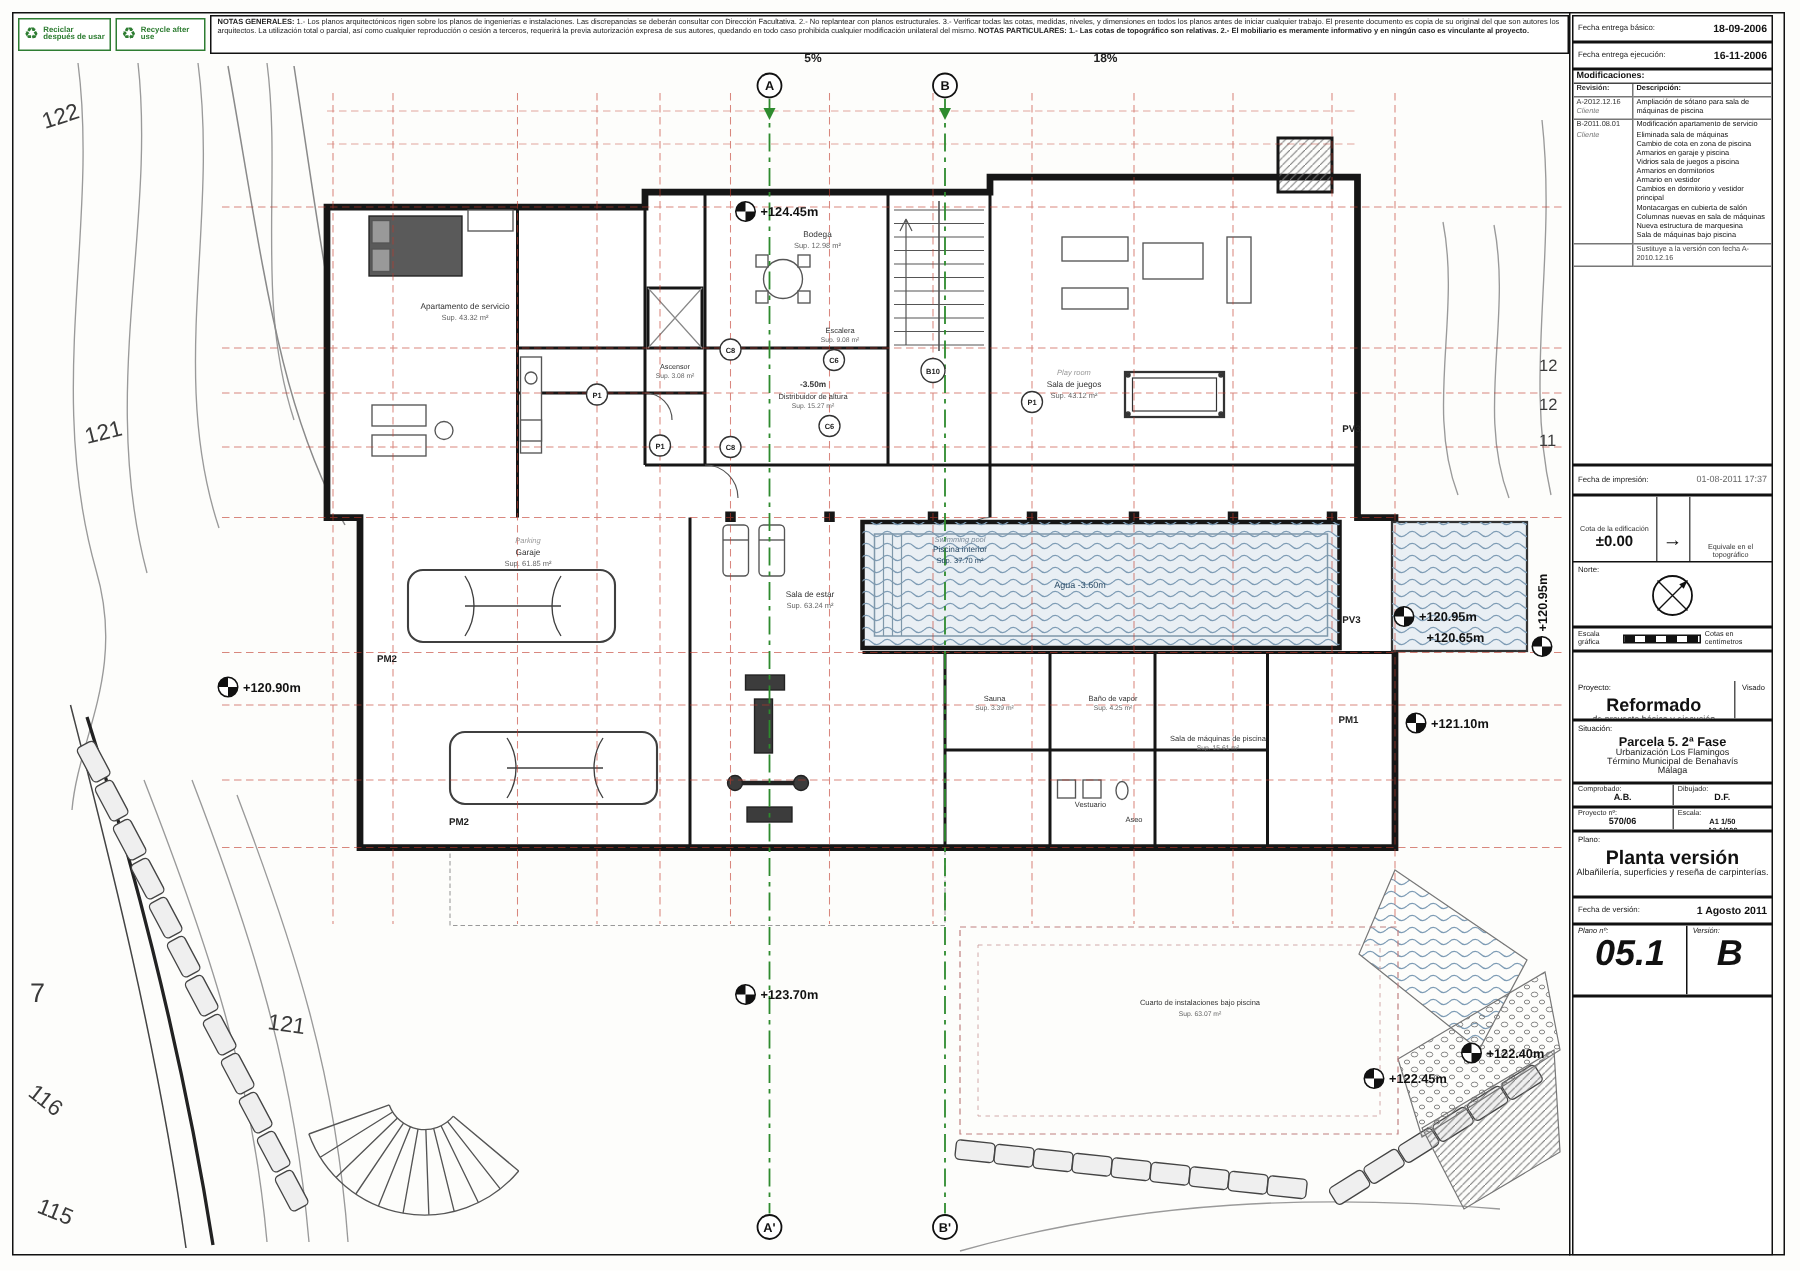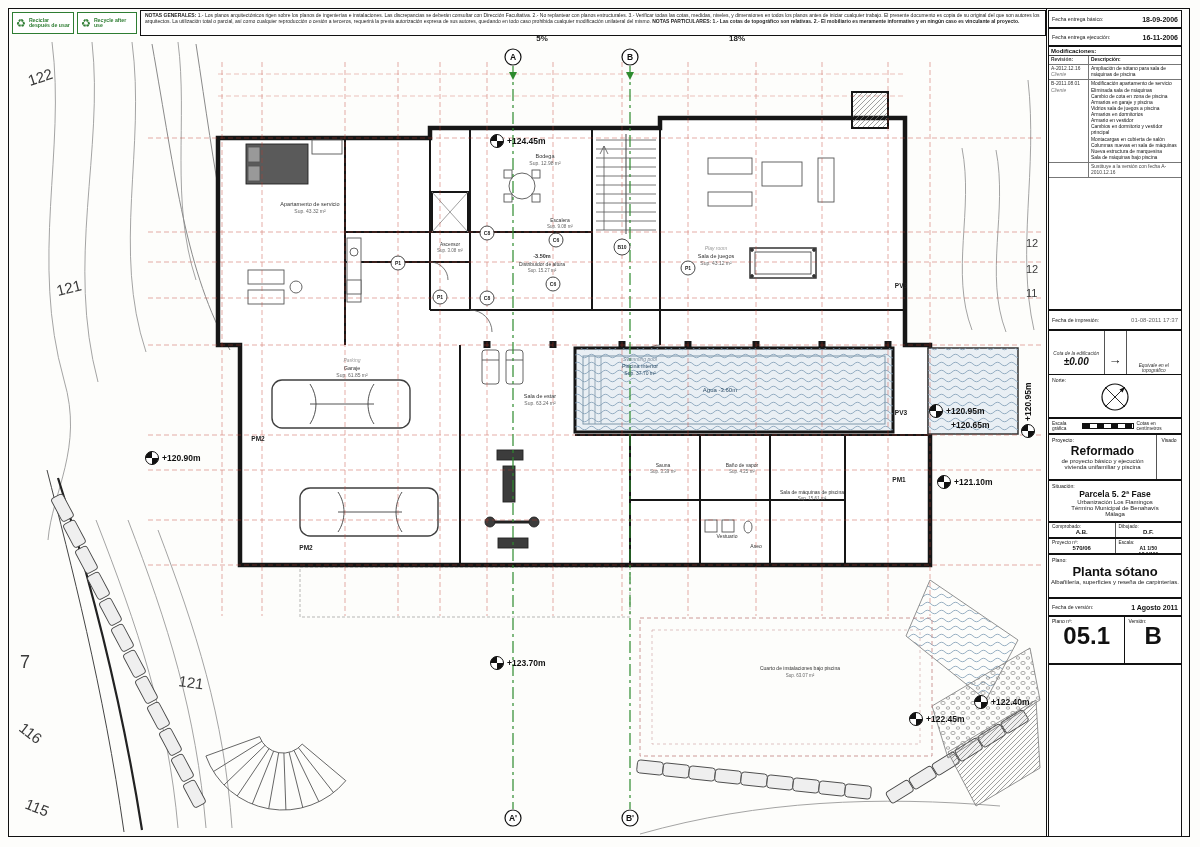--- a/index.html
+++ b/index.html
@@ -34,39 +34,39 @@
   .cota3>div:last-child{border-right:none;margin-top:28px;}
   .cota3 .small{font-size:4.8px;text-align:center;color:#333;}
   .cota3 .big{font-size:10px;font-weight:bold;}
   .cota3 .arrowcell{flex:0 0 22px;font-size:13px;font-weight:bold;justify-content:center;}
   .norbox{position:relative;height:100%;}
   .norbox .lab{position:absolute;left:3px;top:2px;}
   .norbox svg{position:absolute;left:46px;top:4px;}
   .escrow{display:flex;align-items:center;gap:3px;height:100%;padding:0 3px;box-sizing:border-box;}
   .scalebar{height:4px;width:54px;border:0.8px solid #111;
     background:repeating-linear-gradient(90deg,#111 0 7px,#fff 7px 14px);}
-  .projbox{display:flex;height:100%;}
+  .projbox{display:flex;height:100%;margin-top:19px;}
   .projmain{flex:1;position:relative;text-align:center;padding-top:2px;}
   .projmain .tiny{position:absolute;left:3px;top:2px;font-size:5.2px;}
   .bigtitle{font-size:12px;font-weight:bold;margin-top:7px;}
   .sub{font-size:6px;color:#222;}
   .visado{flex:0 0 24px;border-left:0.5px solid #555;font-size:5px;text-align:center;padding-top:2px;}
   .sitbox{position:relative;text-align:center;padding-top:2px;height:100%;box-sizing:border-box;}
   .sitbox .tiny{position:absolute;left:3px;top:2px;font-size:5.2px;}
   .sit1{font-size:8.5px;font-weight:bold;margin-top:6px;}
   .halfrow{display:flex;height:100%;}
   .halfrow>div{flex:1;border-right:0.5px solid #555;padding:1px 3px;box-sizing:border-box;}
   .halfrow>div:last-child{border-right:none;}
   .halfrow .lab{display:block;}
   .halfrow .val{display:block;text-align:center;}
   .planobox{position:relative;text-align:center;height:100%;}
   .planobox .tiny{position:absolute;left:3px;top:2px;font-size:5.2px;}
   .planotitle{font-size:13px;font-weight:bold;padding-top:9px;}
   .planosub{font-size:6px;color:#222;}
-  .numrow{display:flex;height:100%;}
+  .numrow{display:flex;height:100%;font-style:italic;}
   .numrow>div{border-right:0.8px solid #111;padding:1px 3px;box-sizing:border-box;position:relative;}
   .numrow>div:last-child{border-right:none;}
   .numrow .tiny{font-size:5px;display:block;text-align:left;}
   .hugenum{font-size:24px;font-weight:bold;text-align:center;line-height:1.0;}
 </style>
 </head>
 <body>
 
 <div class="sheet">
 
@@ -448,21 +448,21 @@
   </div>
 </div>
 
 <div class="tb" style="top:310px;height:20px;">
   <div class="row2">
     <span class="lab">Fecha de impresión:</span>
     <span class="valgray">01-08-2011 17:37</span>
   </div>
 </div>
 
-<div class="tb" style="top:330px;height:58px;font-style:italic;">
+<div class="tb" style="top:330px;height:58px;">
   <div class="cota3">
     <div>
       <span class="small">Cota de la edificación</span>
       <span class="big">±0.00</span>
     </div>
     <div class="arrowcell">→</div>
     <div>
       <span class="small">Equivale en el topográfico</span>
       <span class="big">+77.80</span>
     </div>
@@ -533,21 +533,21 @@
       <span class="lab" style="font-size:4.8px;">Escala:</span>
       <span class="val" style="font-size:5px;">A1 1/50</span>
       <span class="val" style="font-size:5px;">A3 1/100</span>
     </div>
   </div>
 </div>
 
 <div class="tb" style="top:554px;height:44px;">
   <div class="planobox">
     <span class="tiny">Plano:</span>
-    <div class="planotitle">Planta sótano</div>
+    <div class="planotitle">Planta versión</div>
     <div class="planosub">Albañilería, superficies y reseña de carpinterías.</div>
   </div>
 </div>
 
 <div class="tb" style="top:598px;height:18px;">
   <div class="row2">
     <span class="lab">Fecha de versión:</span>
     <span class="val">1 Agosto 2011</span>
   </div>
 </div>

